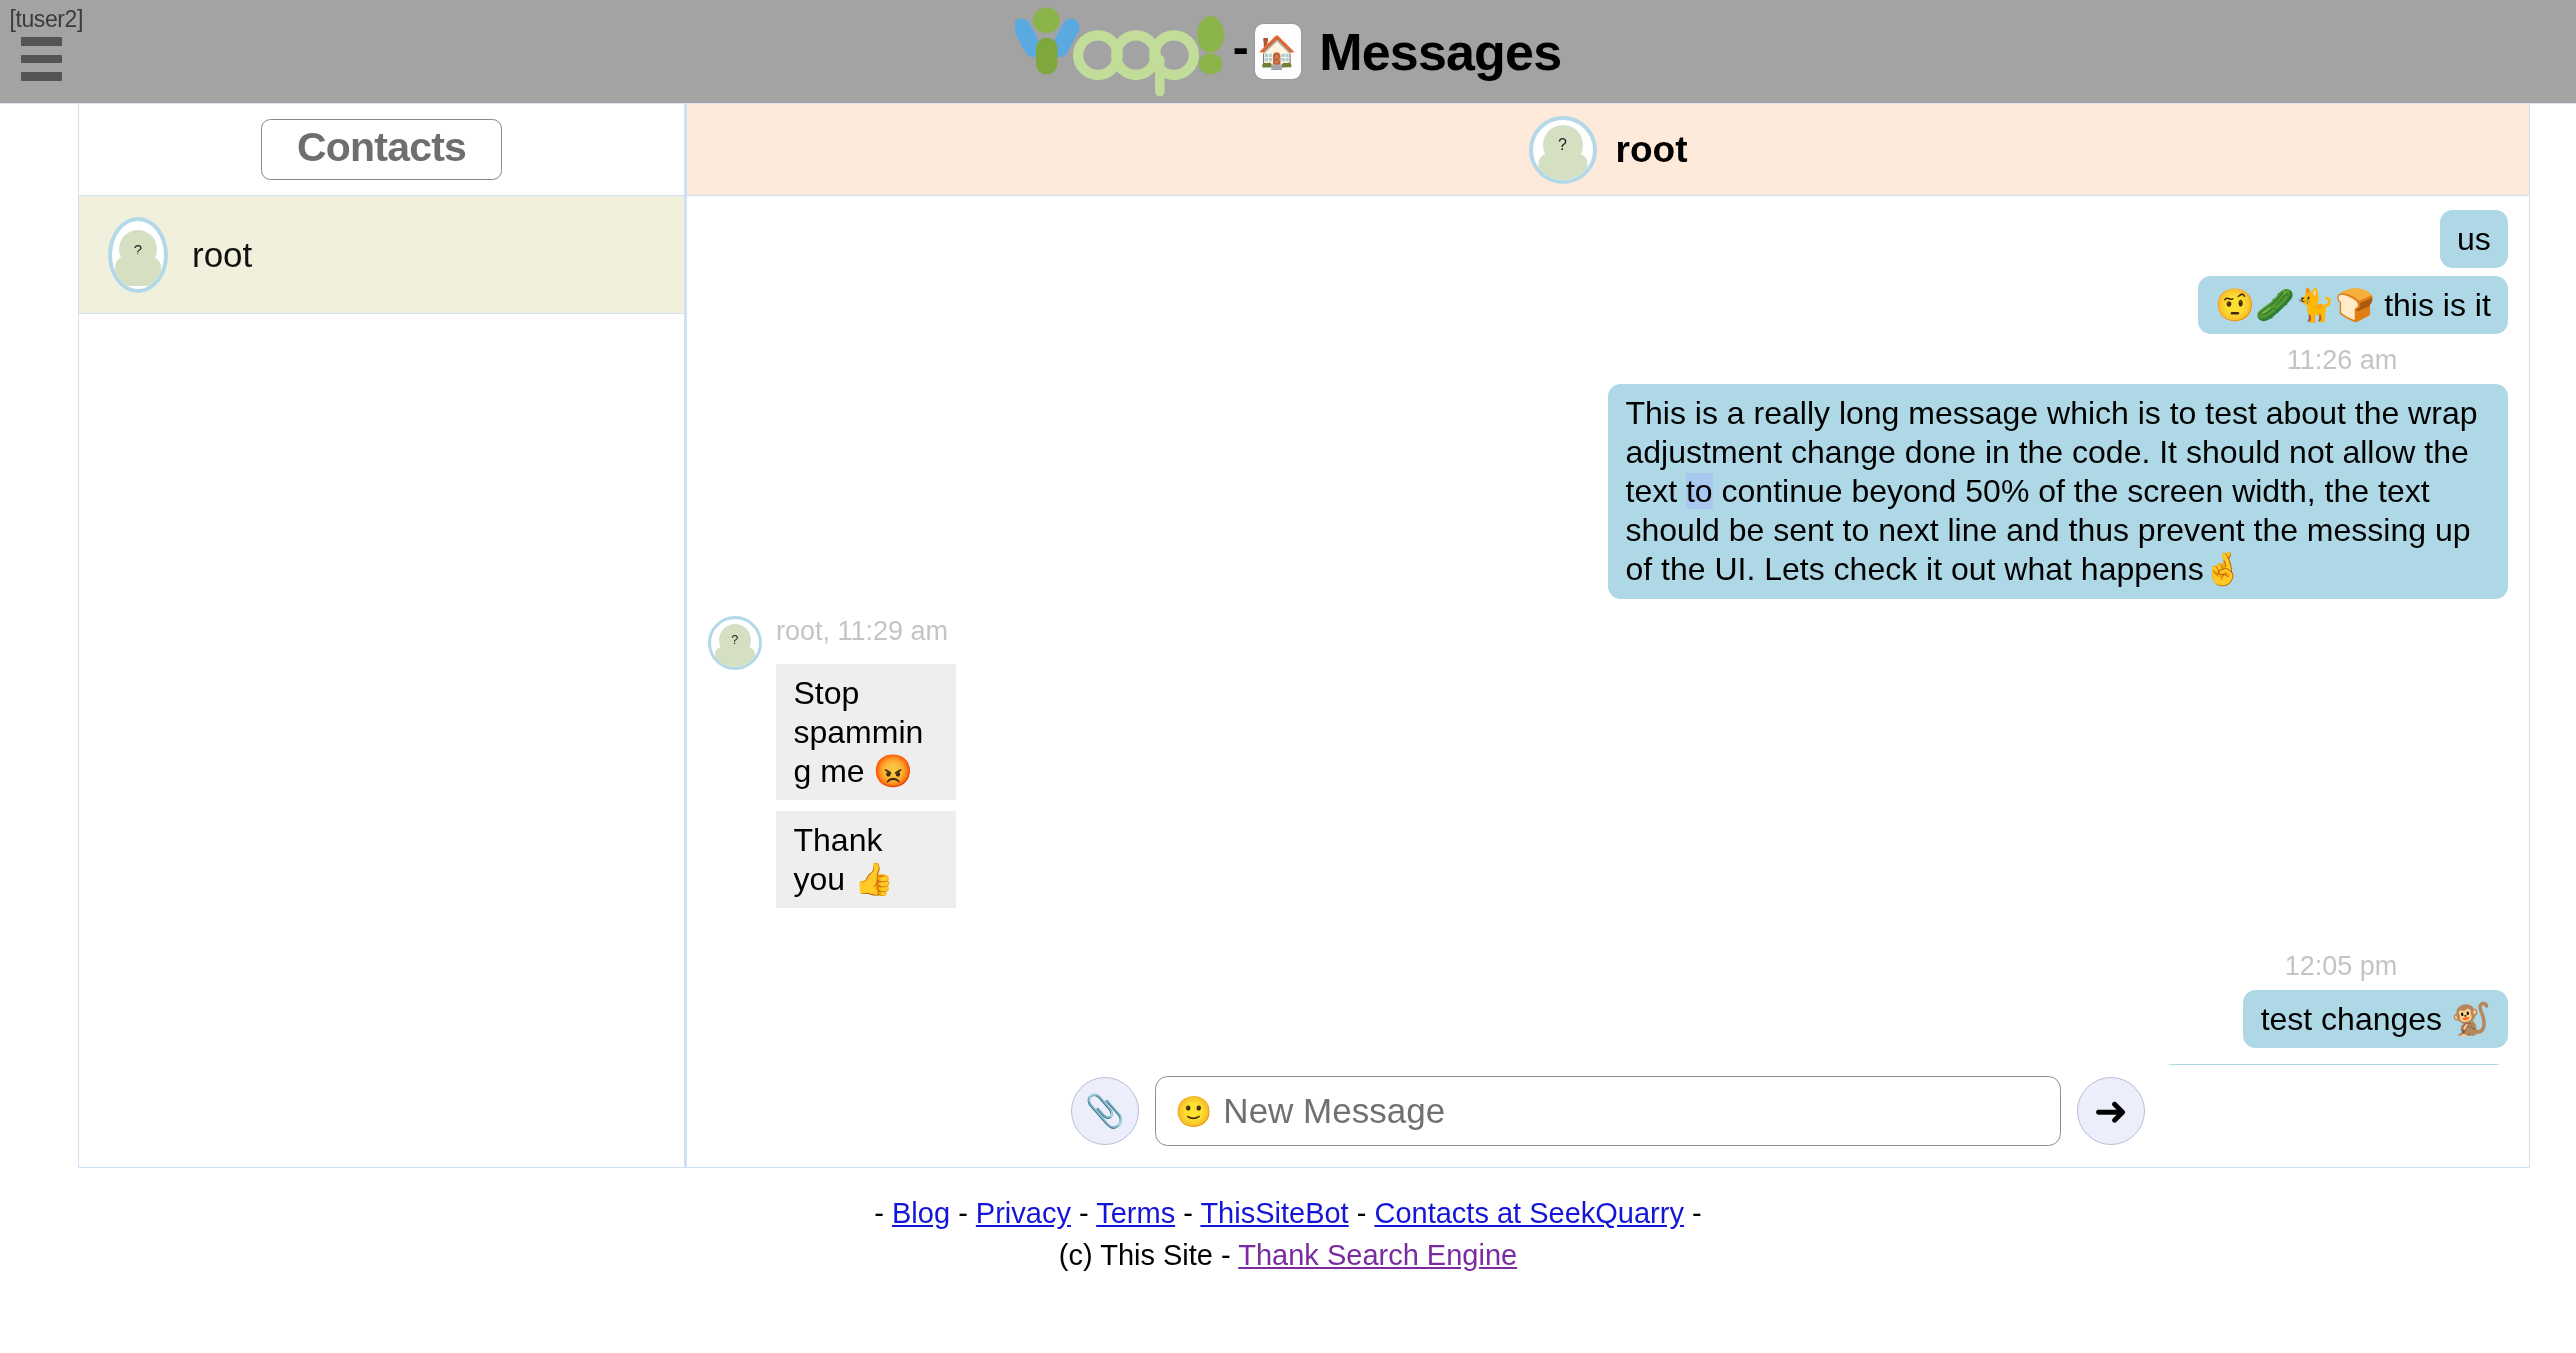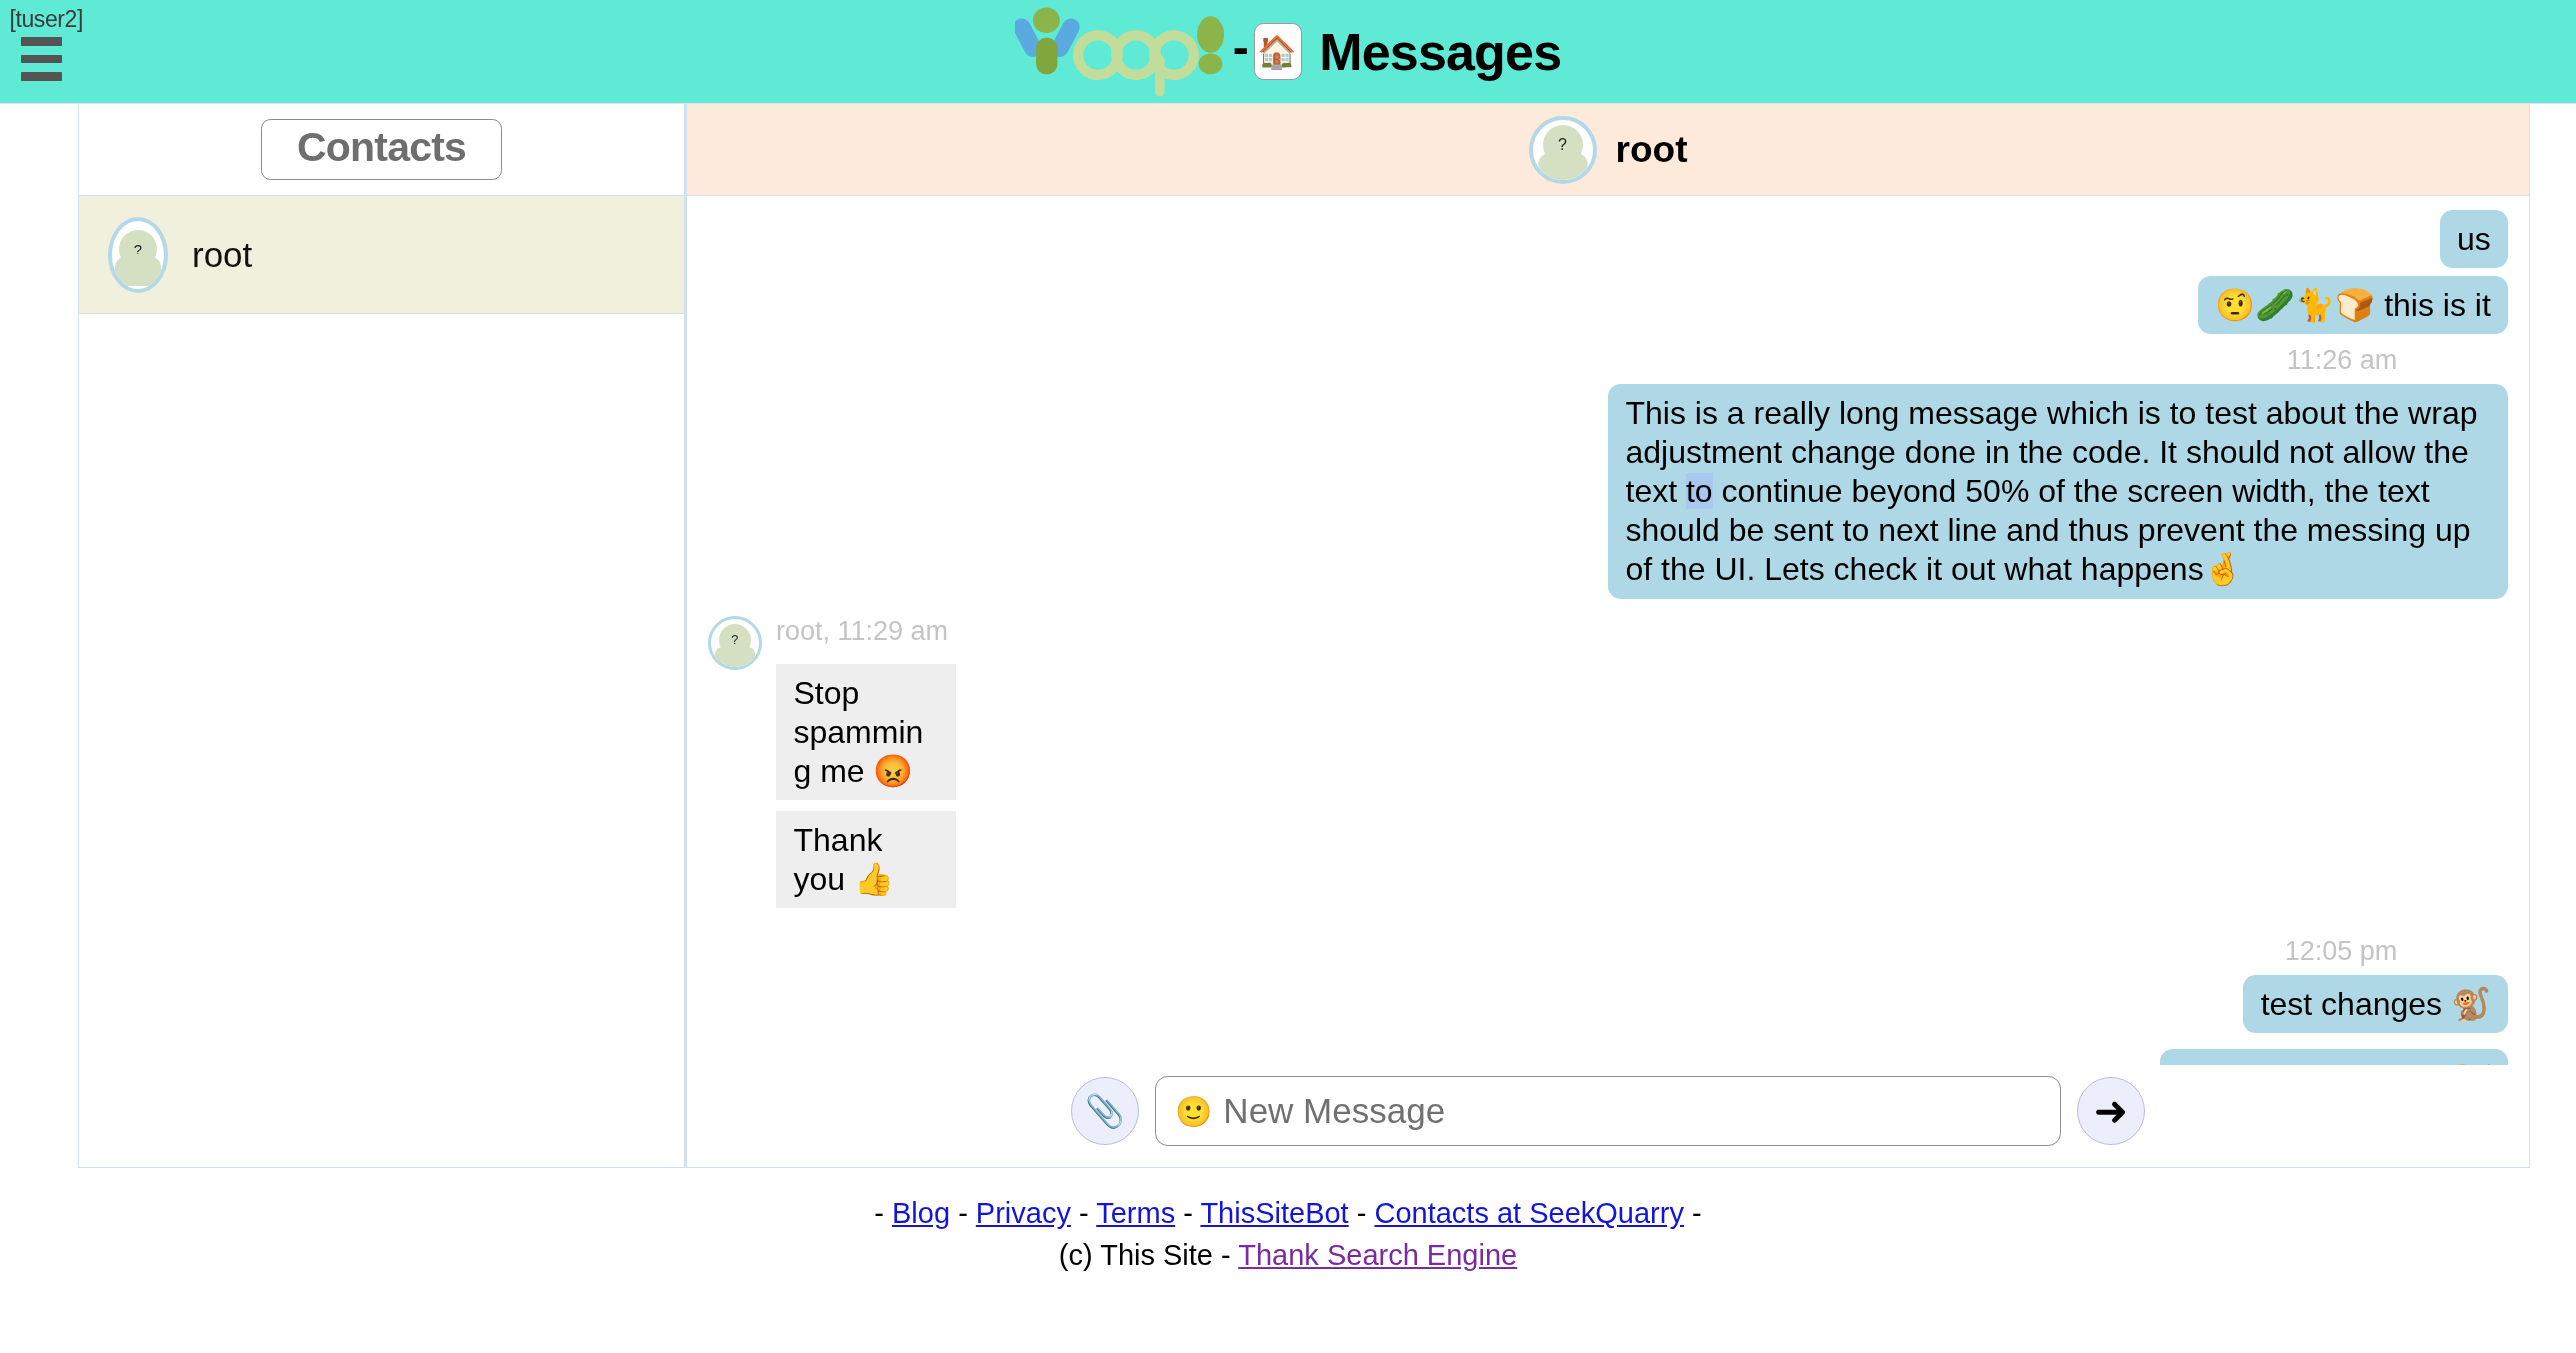--- a/index.html
+++ b/index.html
@@ -8,21 +8,21 @@
     width: 2576px; height: 1353px;
     background: #ffffff;
     font-family: "Liberation Sans", sans-serif;
     overflow: hidden;
   }
 
   
   .top-header {
     position: relative;
     height: 104px;
-    background: #5eead4;
+    background: #a3a3a3;
     border-bottom: 1.6px solid #dfe3f0;
     display: flex;
     align-items: center;
     justify-content: center;
   }
   .user-block {
     position: absolute;
     left: 9.5px;
     top: 8px;
     display: flex;
@@ -408,21 +408,21 @@
               <div class="av-body"></div>
             </div>
             <div class="in-col">
               <div class="in-label">root, 11:29 am</div>
               <div class="bubble in">Stop spamming me 😡</div>
               <div class="bubble in">Thank you 👍</div>
             </div>
           </div>
         </div>
 
-        <div style="margin-top:28px;">
+        <div style="margin-top:43px;">
           <span class="timestamp out">12:05 pm</span>
         </div>
         <div class="msg-row out">
           <div class="bubble out">test changes 🐒</div>
         </div>
 
         <div class="msg-row out" style="margin-top:16px;">
           <div class="bubble out">Test shortcuts final 🇮🇳</div>
         </div>
 

